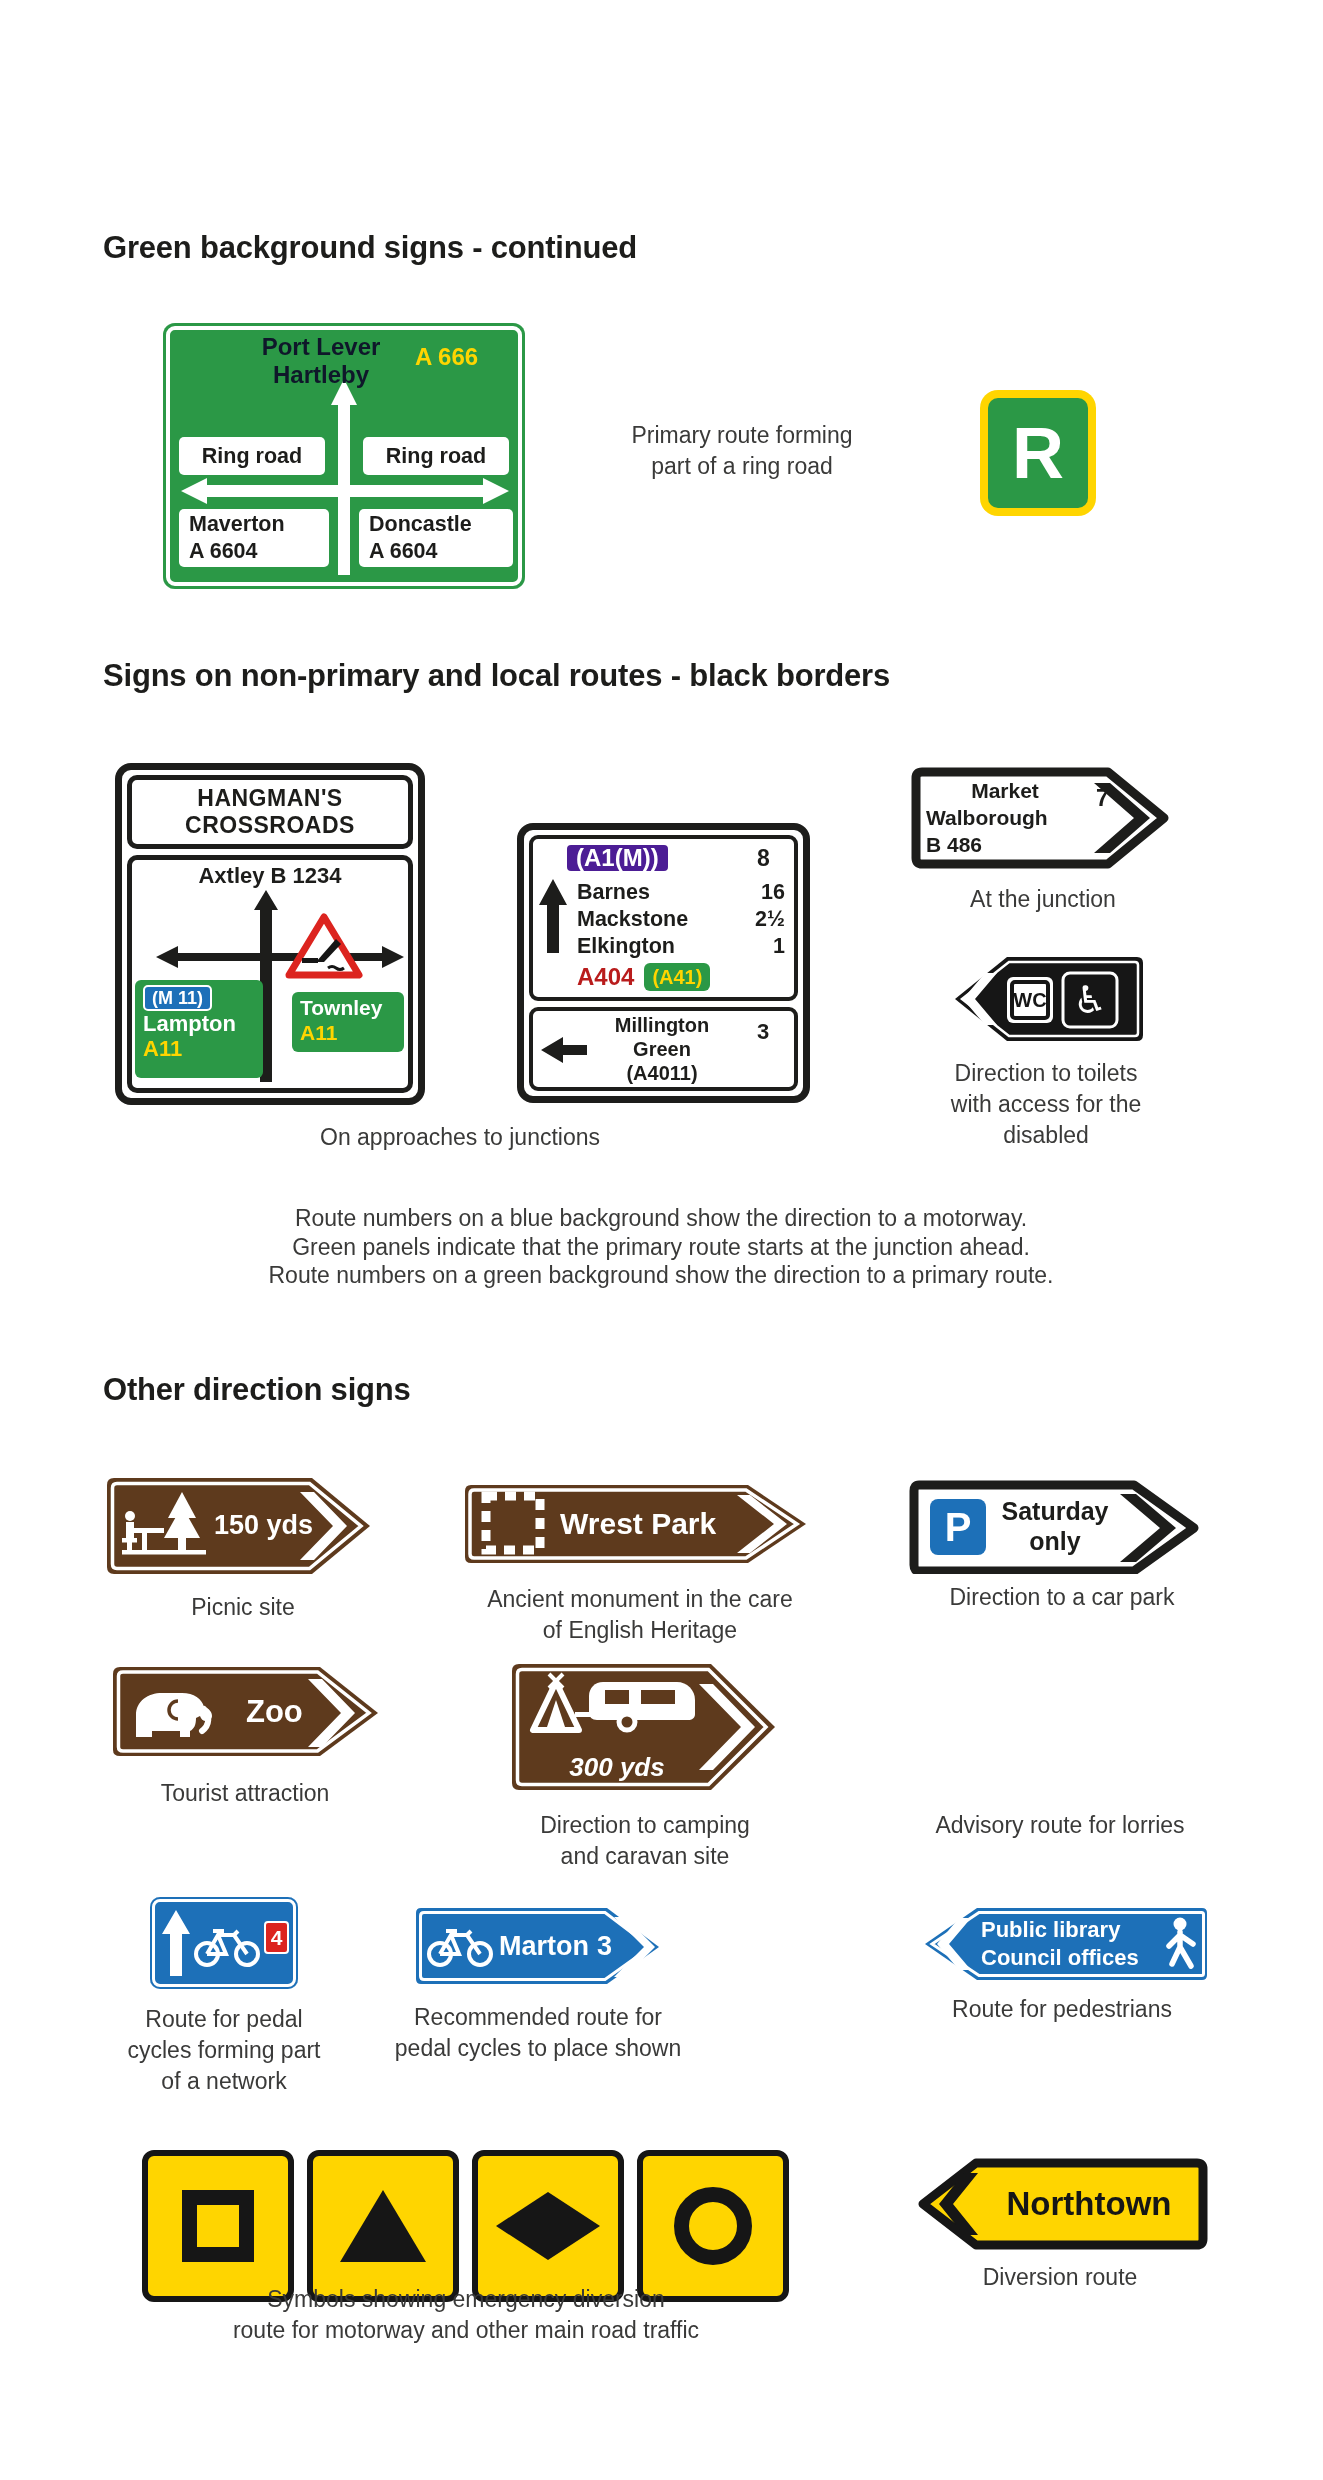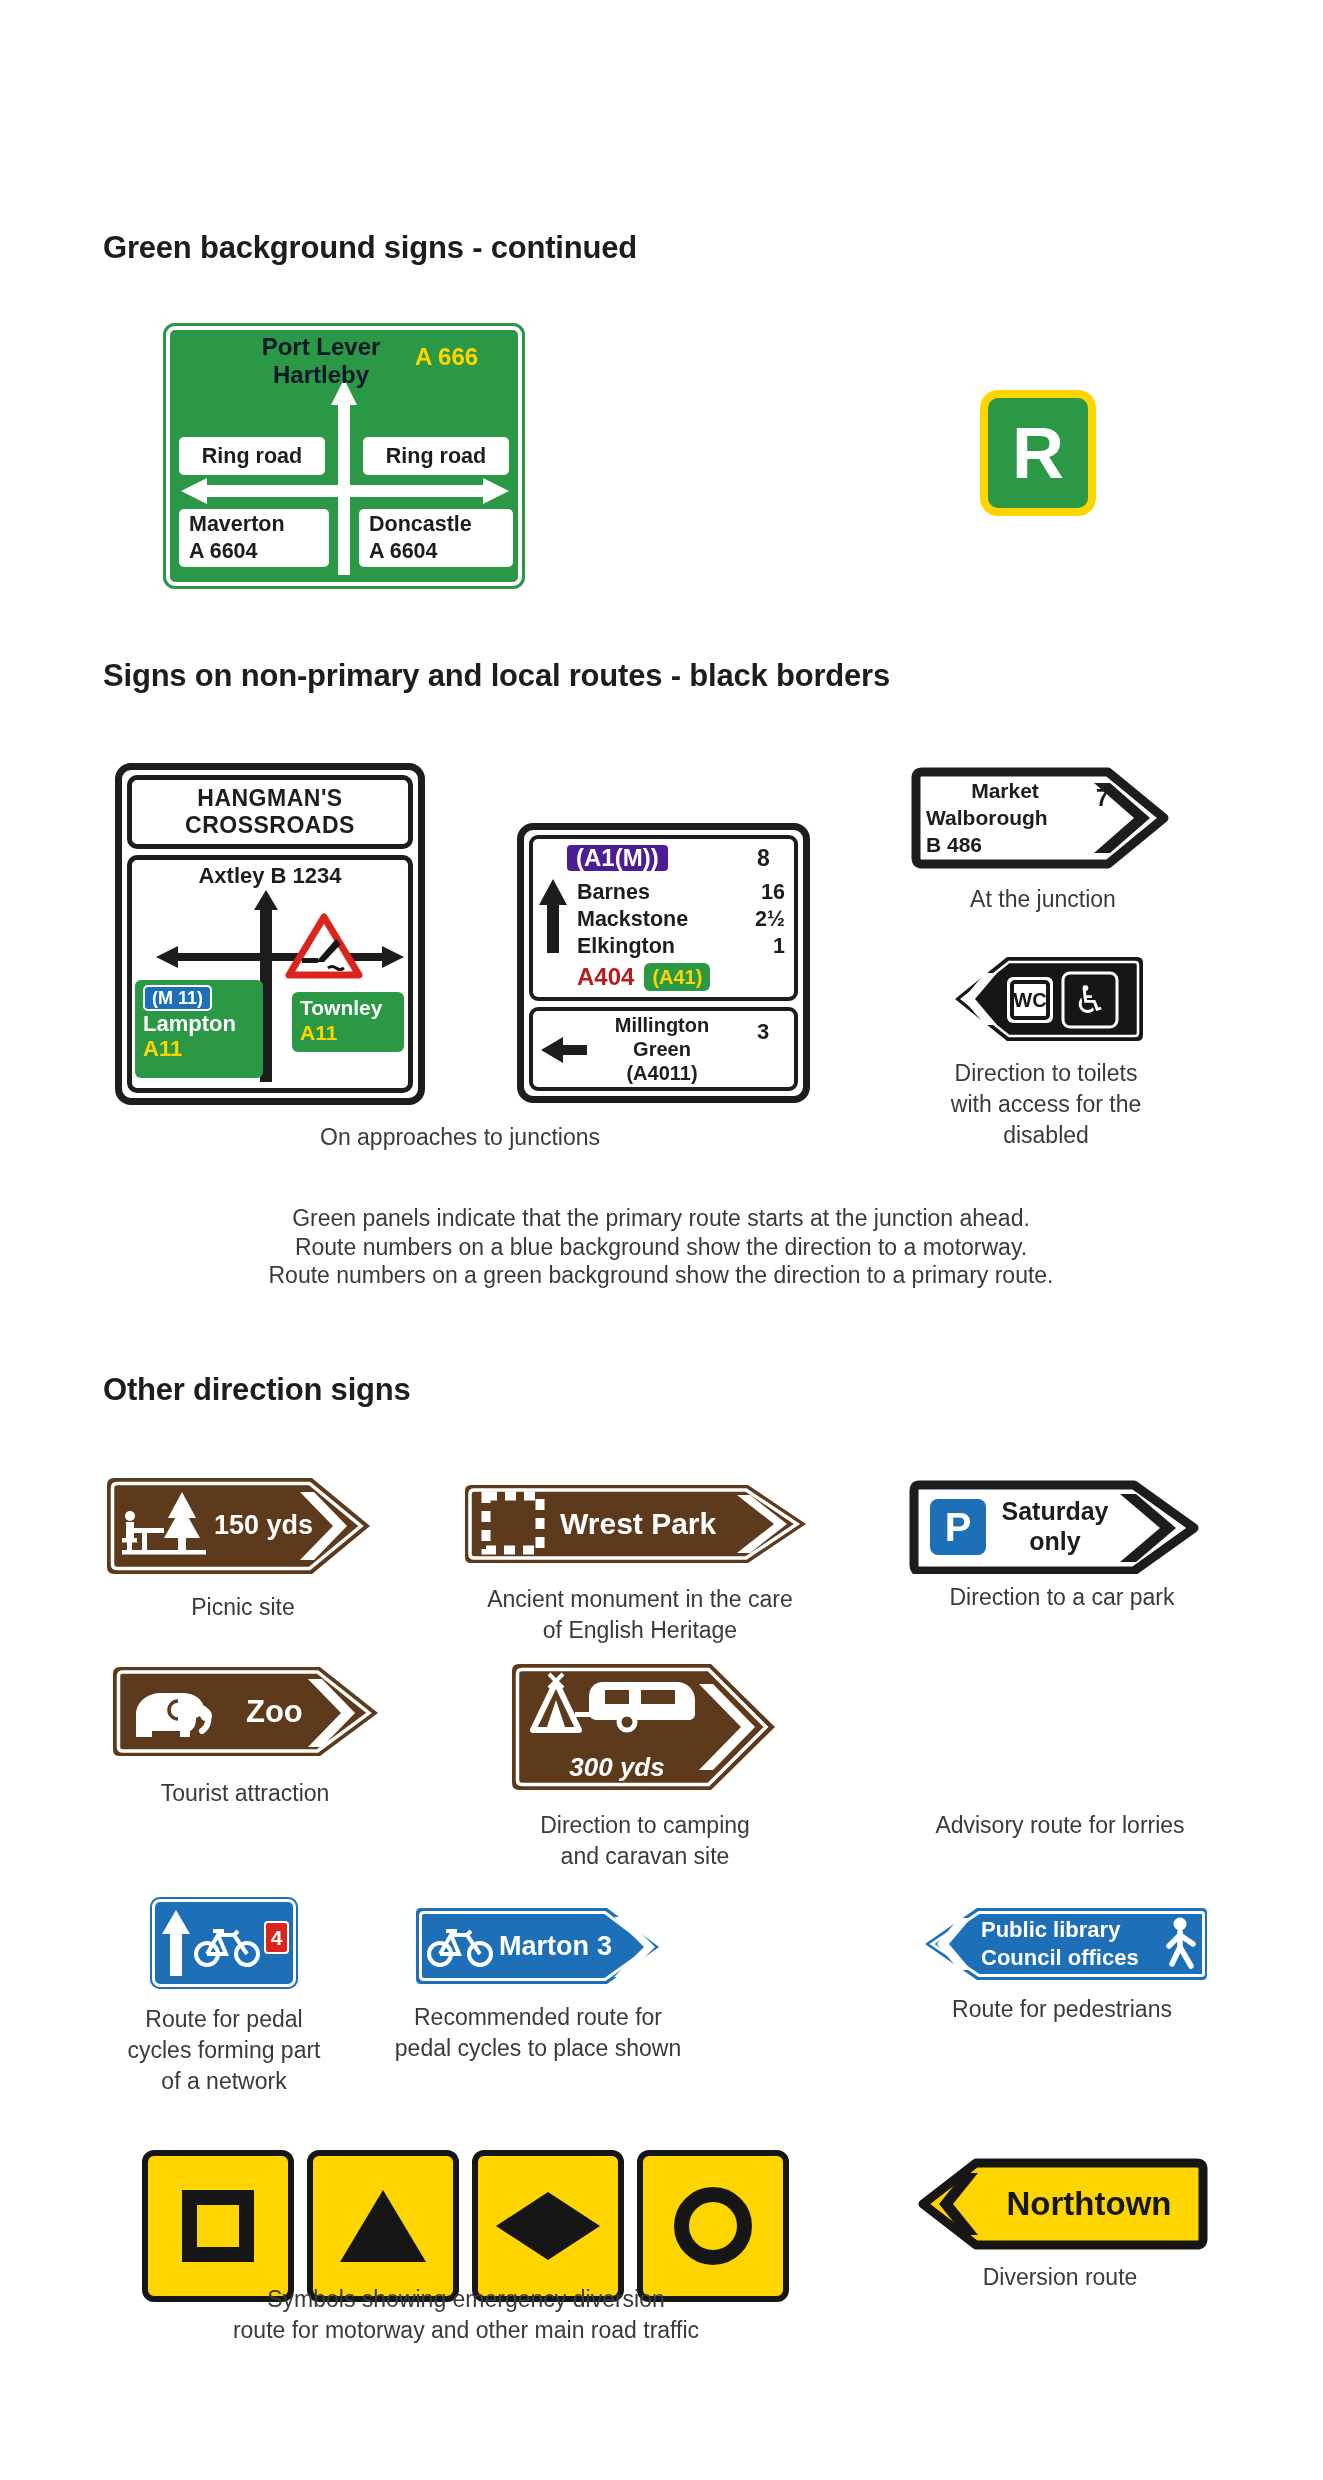--- a/index.html
+++ b/index.html
@@ -41,20 +41,24 @@
     <div class="wpanel" style="left:16px;top:186px;width:150px;height:58px;font-size:21.5px;line-height:27px;padding-top:2px;padding-left:10px;box-sizing:border-box;">
       <div>Maverton</div>
       <div>A 6604</div>
     </div>
     <div class="wpanel" style="left:196px;top:186px;width:154px;height:58px;font-size:21.5px;line-height:27px;padding-top:2px;padding-left:10px;box-sizing:border-box;">
       <div>Doncastle</div>
       <div>A 6604</div>
     </div>
   </div>
 
+  <div class="cap" style="left:742px;top:420px">
+    <div>Primary route forming</div>
+    <div>part of a ring road</div>
+  </div>
 
   <div class="sign" style="left:980px;top:390px;width:116px;height:126px;background:#ffd500;border-radius:18px;padding:8px;box-sizing:border-box;">
     <div class="flex-c greenbg b" style="width:100%;height:100%;border-radius:10px;color:#fff;font-size:72px;">R</div>
   </div>
 
   <div class="h" style="left:103px;top:658px">Signs on non-primary and local routes - black borders</div>
 
   <div class="sign" style="left:115px;top:763px;width:310px;height:342px;background:#fff;border:7px solid #1d1d1b;
        border-radius:16px;box-sizing:border-box;padding:5px;display:flex;flex-direction:column;gap:6px;">
     <div style="border:5px solid #1d1d1b;border-radius:10px;height:74px;box-sizing:border-box;
@@ -157,22 +161,22 @@
     <div>Direction to toilets</div>
     <div>with access for the</div>
     <div>disabled</div>
   </div>
 
   <div class="cap" style="left:460px;top:1122px">
     <div>On approaches to junctions</div>
   </div>
 
   <div class="note">
+    <div>Route numbers on a blue background show the direction to a motorway.</div>
     <div>Green panels indicate that the primary route starts at the junction ahead.</div>
-    <div>Route numbers on a blue background show the direction to a motorway.</div>
     <div>Route numbers on a green background show the direction to a primary route.</div>
   </div>
 
   <div class="h" style="left:103px;top:1372px">Other direction signs</div>
 
   <div class="sign" style="left:102px;top:1474px;width:276px;height:104px;">
     <svg width="276" height="104" viewBox="0 0 276 104">
       <path d="M12,4 H210 L268,52 L210,100 H12 Q5,100 5,93 V11 Q5,4 12,4 Z" fill="#5e3a1d"></path>
       <path d="M15,9.5 H207.5 L259,52 L207.5,94.5 H15 Q10.5,94.5 10.5,90 V14 Q10.5,9.5 15,9.5 Z" fill="none" stroke="#fff" stroke-width="3.5"></path>
       <polygon points="212,18 245,52 212,86 198,86 231,52 198,18" fill="#fff"></polygon>

